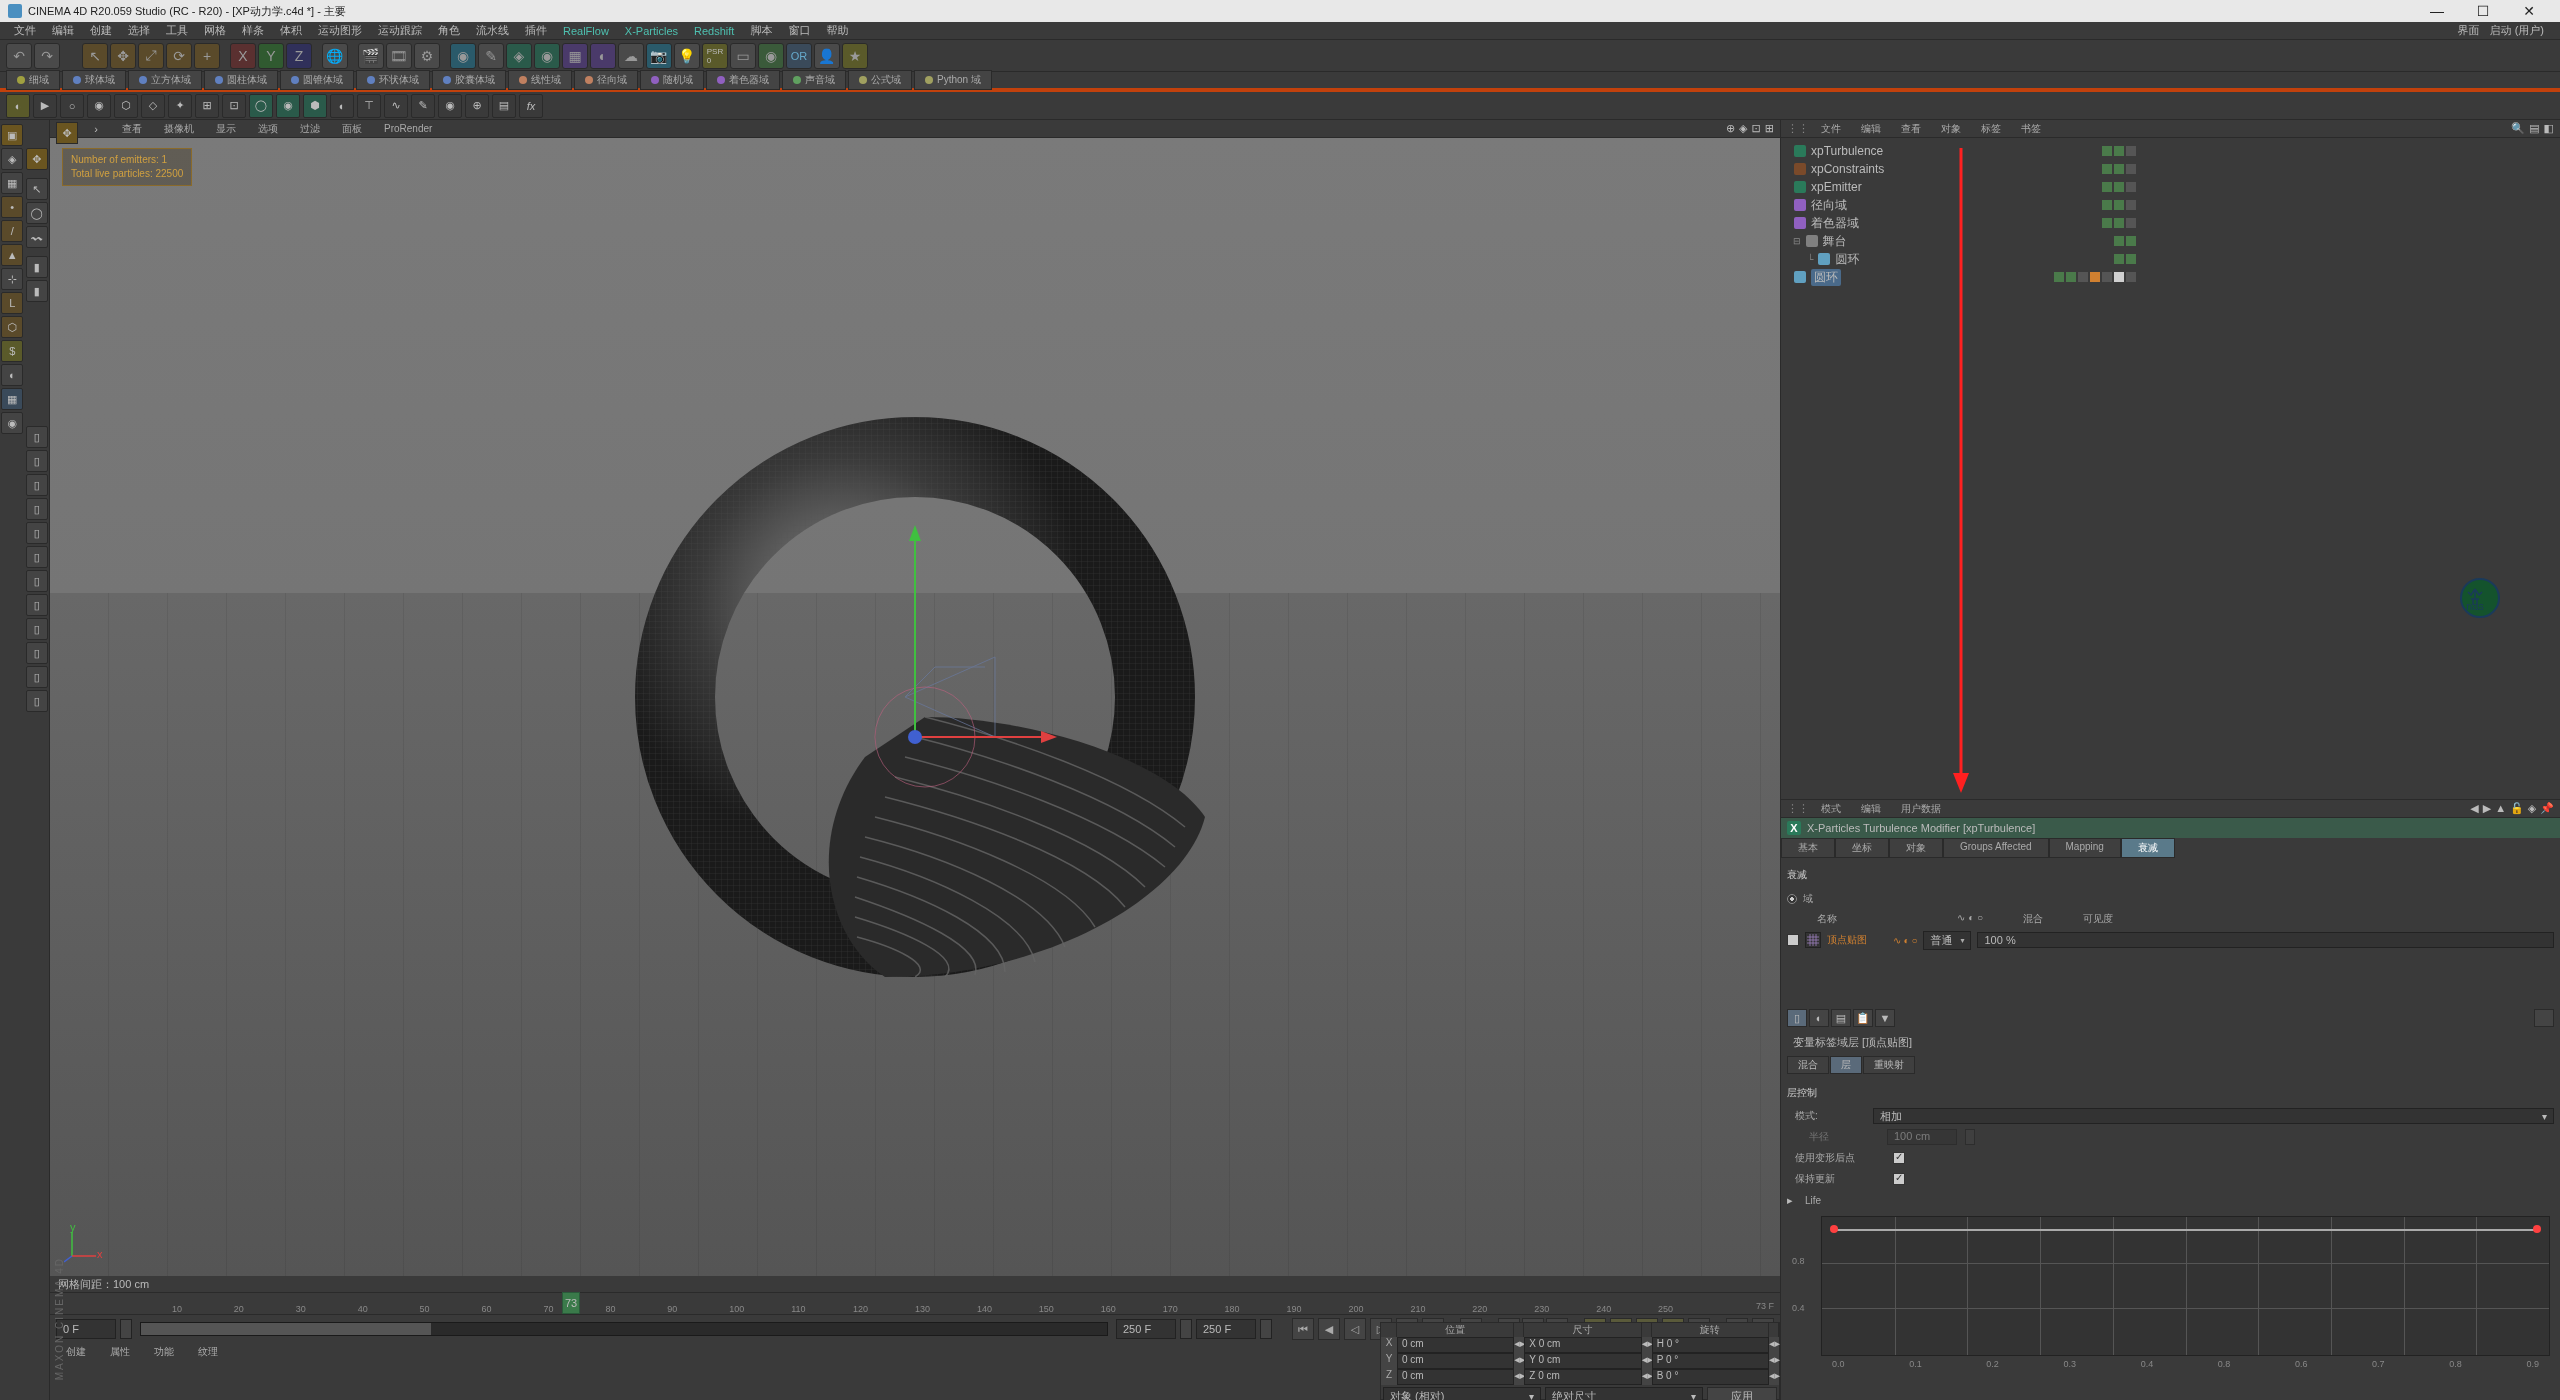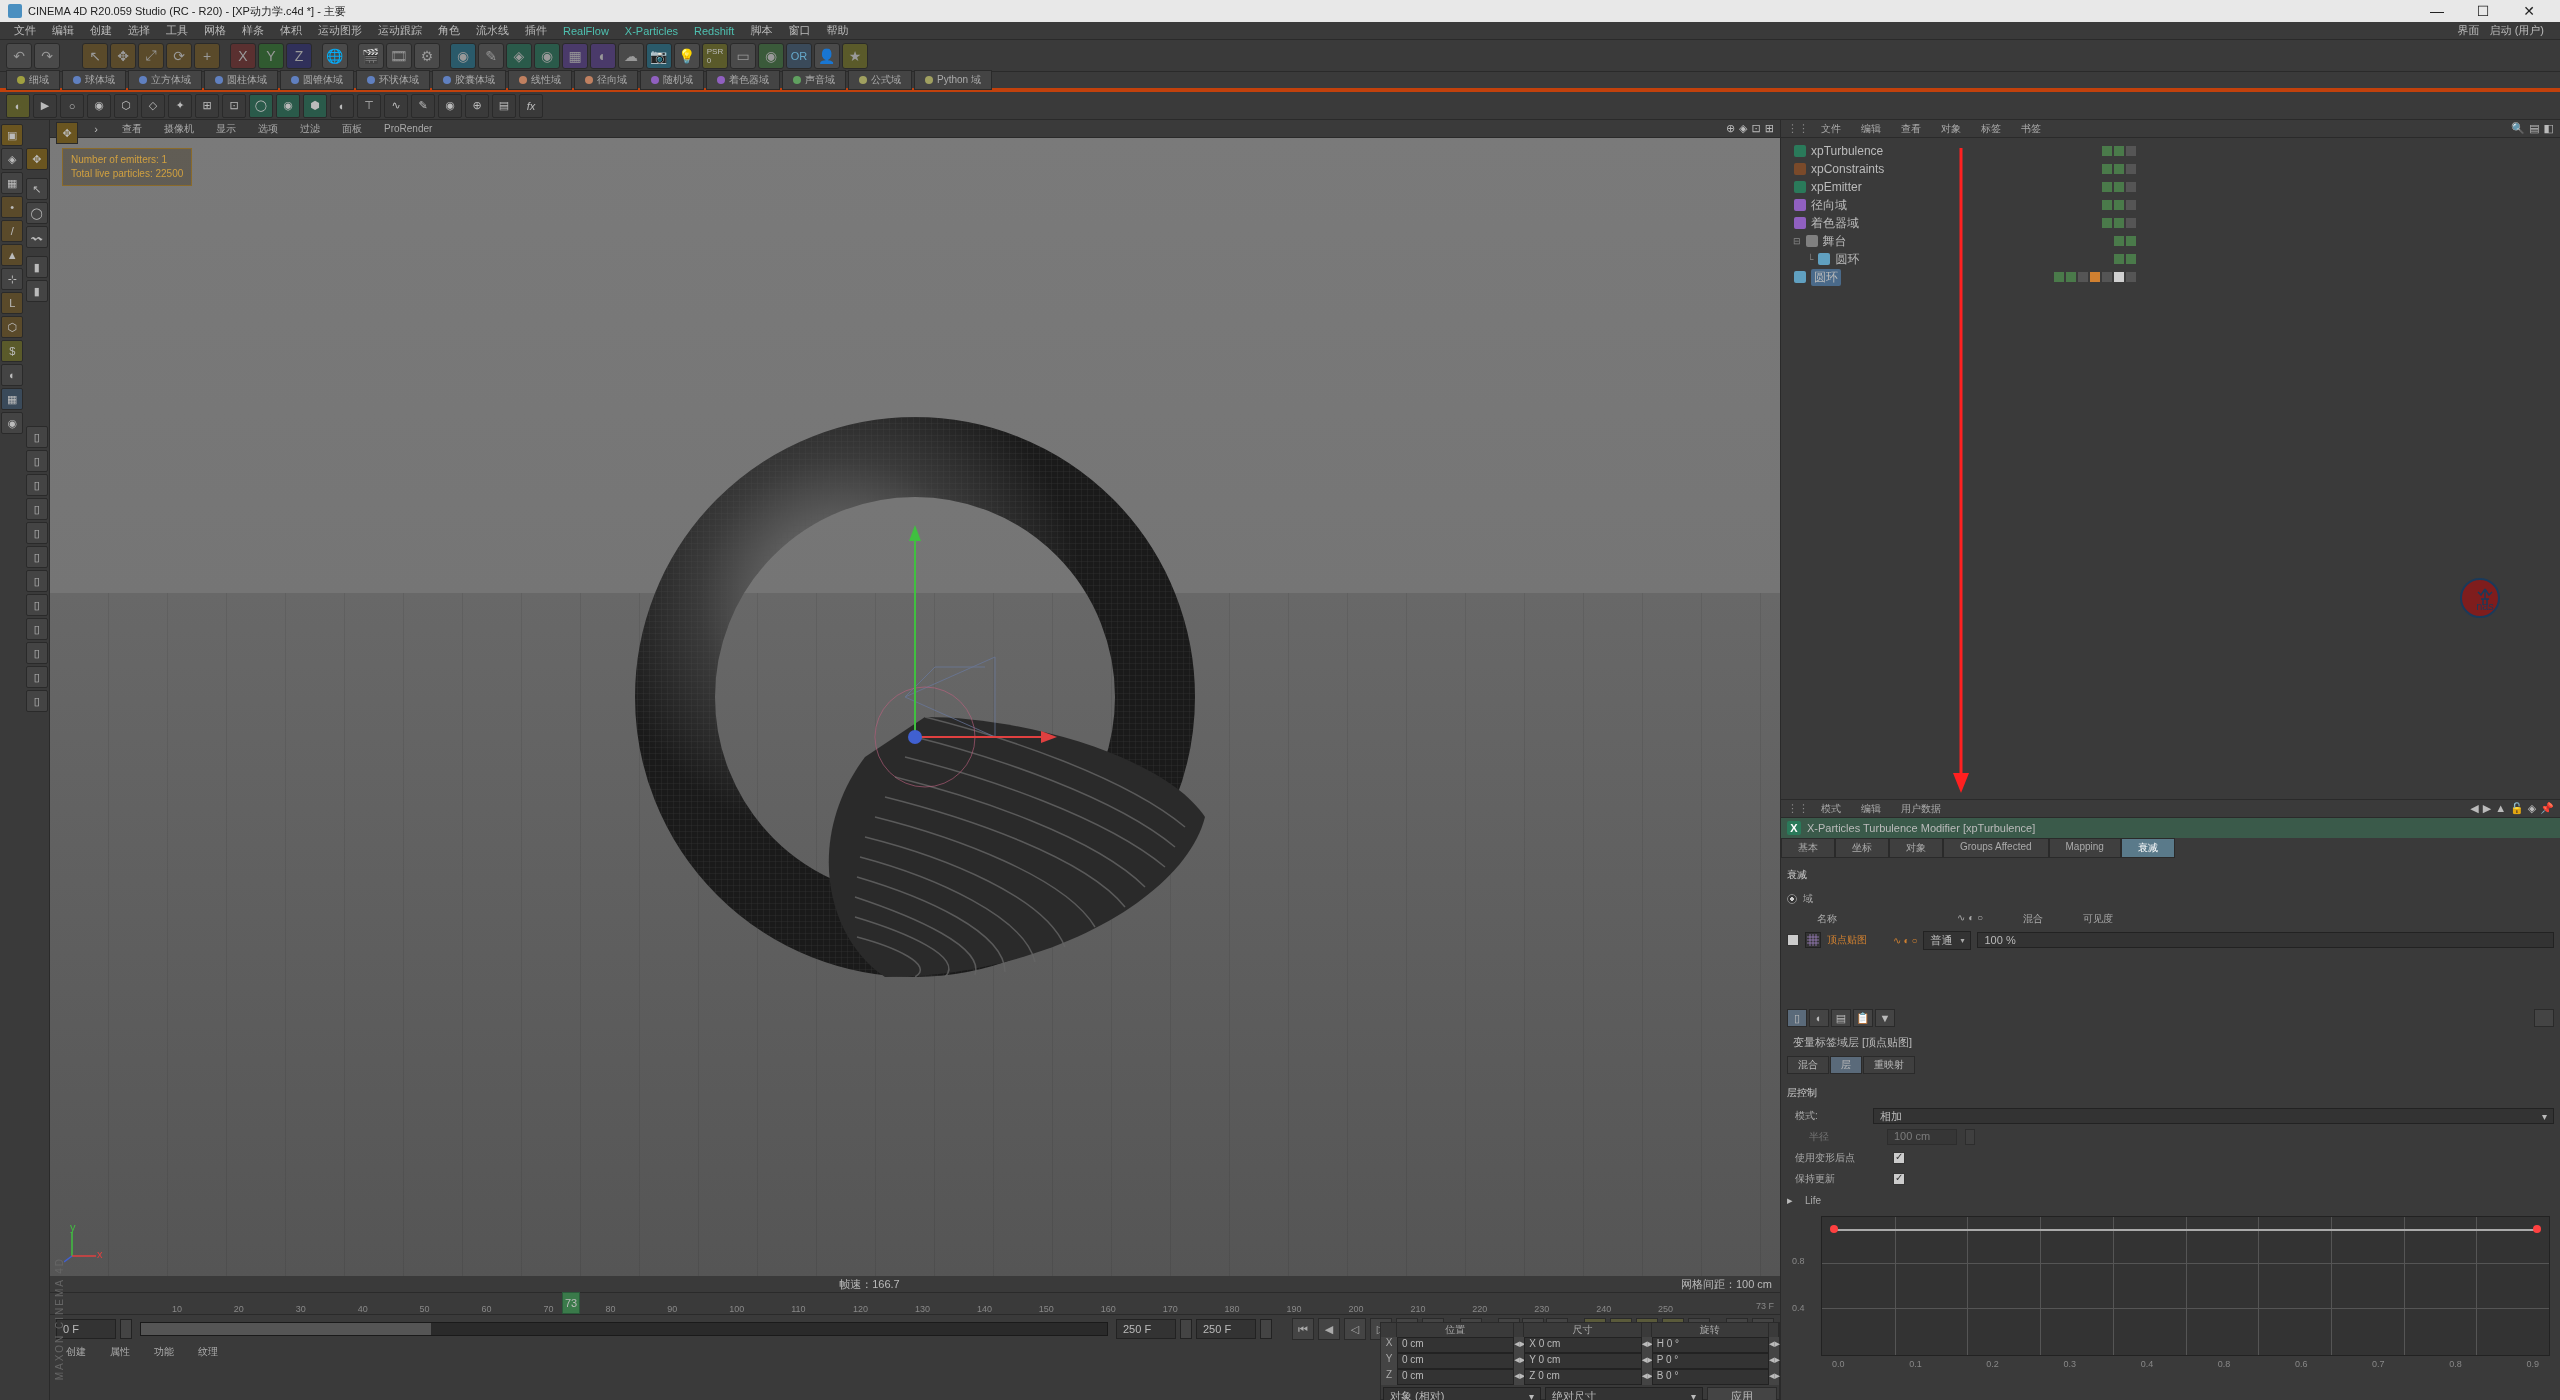--- a/index.html
+++ b/index.html
@@ -57,21 +57,21 @@
 .panel-menus .right{margin-left:auto;display:flex;gap:4px;}
 .obj-tree{flex:1;padding:4px;background:#3a3a3a;position:relative;}
 .tree-row{height:18px;display:flex;align-items:center;gap:4px;padding-left:4px;}
 .tree-row .indent{display:inline-block;}
 .tree-row .icon{width:14px;height:14px;display:flex;align-items:center;justify-content:center;}
 .tree-row .name{font-size:12px;color:#bbb;flex:0 0 auto;margin-right:6px;}
 .tree-row.selected .name{background:#4a6a8a;padding:0 3px;border-radius:2px;}
 .tree-row .flags{display:flex;gap:2px;margin-left:auto;padding-right:420px;}
 .flag-sq{width:10px;height:10px;}
 .red-arrow{position:absolute;left:170px;top:10px;}
-.deer-logo{position:absolute;right:60px;top:440px;width:40px;height:40px;border-radius:50%;background:#7f1d1d;display:flex;align-items:center;justify-content:flex-end;border:2px solid #1a3a5a;}
+.deer-logo{position:absolute;right:60px;top:440px;width:40px;height:40px;border-radius:50%;background:#14532d;display:flex;align-items:center;justify-content:flex-start;border:2px solid #1a3a5a;}
 
 .attr-panel{flex:1;display:flex;flex-direction:column;}
 .attr-title{height:20px;background:#3a5a4a;display:flex;align-items:center;padding:0 6px;gap:6px;font-size:10px;}
 .attr-title .x-icon{width:14px;height:14px;background:#2a7a5a;border-radius:2px;display:flex;align-items:center;justify-content:center;color:#fff;font-weight:bold;}
 .attr-tabs{display:flex;height:20px;}
 .attr-tabs .tab{flex:0 0 auto;padding:2px 16px;background:#3f3f3f;border:1px solid #2a2a2a;font-size:10px;color:#aaa;}
 .attr-tabs .tab.active{background:#5a7a8a;color:#fff;}
 .attr-body{flex:1;padding:6px;display:flex;flex-direction:column;gap:4px;}
 .attr-section-title{font-size:10px;color:#ccc;margin:4px 0;}
 .attr-row{display:flex;align-items:center;gap:6px;height:18px;}
@@ -389,21 +389,20 @@
       <svg class="axis-gizmo" width="40" height="40">
         <line x1="8" y1="32" x2="8" y2="8" stroke="#40c040" stroke-width="1.5"></line>
         <text x="6" y="7" fill="#40c040" font-size="8">y</text>
         <line x1="8" y1="32" x2="32" y2="32" stroke="#e04040" stroke-width="1.5"></line>
         <text x="33" y="34" fill="#e04040" font-size="8">x</text>
         <line x1="8" y1="32" x2="0" y2="38" stroke="#4060d0" stroke-width="1.5"></line>
       </svg>
     </div>
     <div class="vp-status">
       <span></span>
-      <span class="mid">帧速：166.7</span>
       <span>网格间距：100 cm</span>
     </div>
 
     <div class="timeline-area" style="position:relative">
       <div class="ruler" id="ruler">
           <span class="tick" style="left: calc(96.1538% - 55.3846px);">250</span>
           <span class="tick" style="left: calc(92.3077% - 50.7692px); text-align: center;">240</span>
           <span class="tick" style="left: calc(88.4615% - 46.1538px);">230</span>
           <span class="tick" style="left: calc(84.6154% - 41.5385px);">220</span>
           <span class="tick" style="left: calc(80.7692% - 36.9231px);">210</span>

